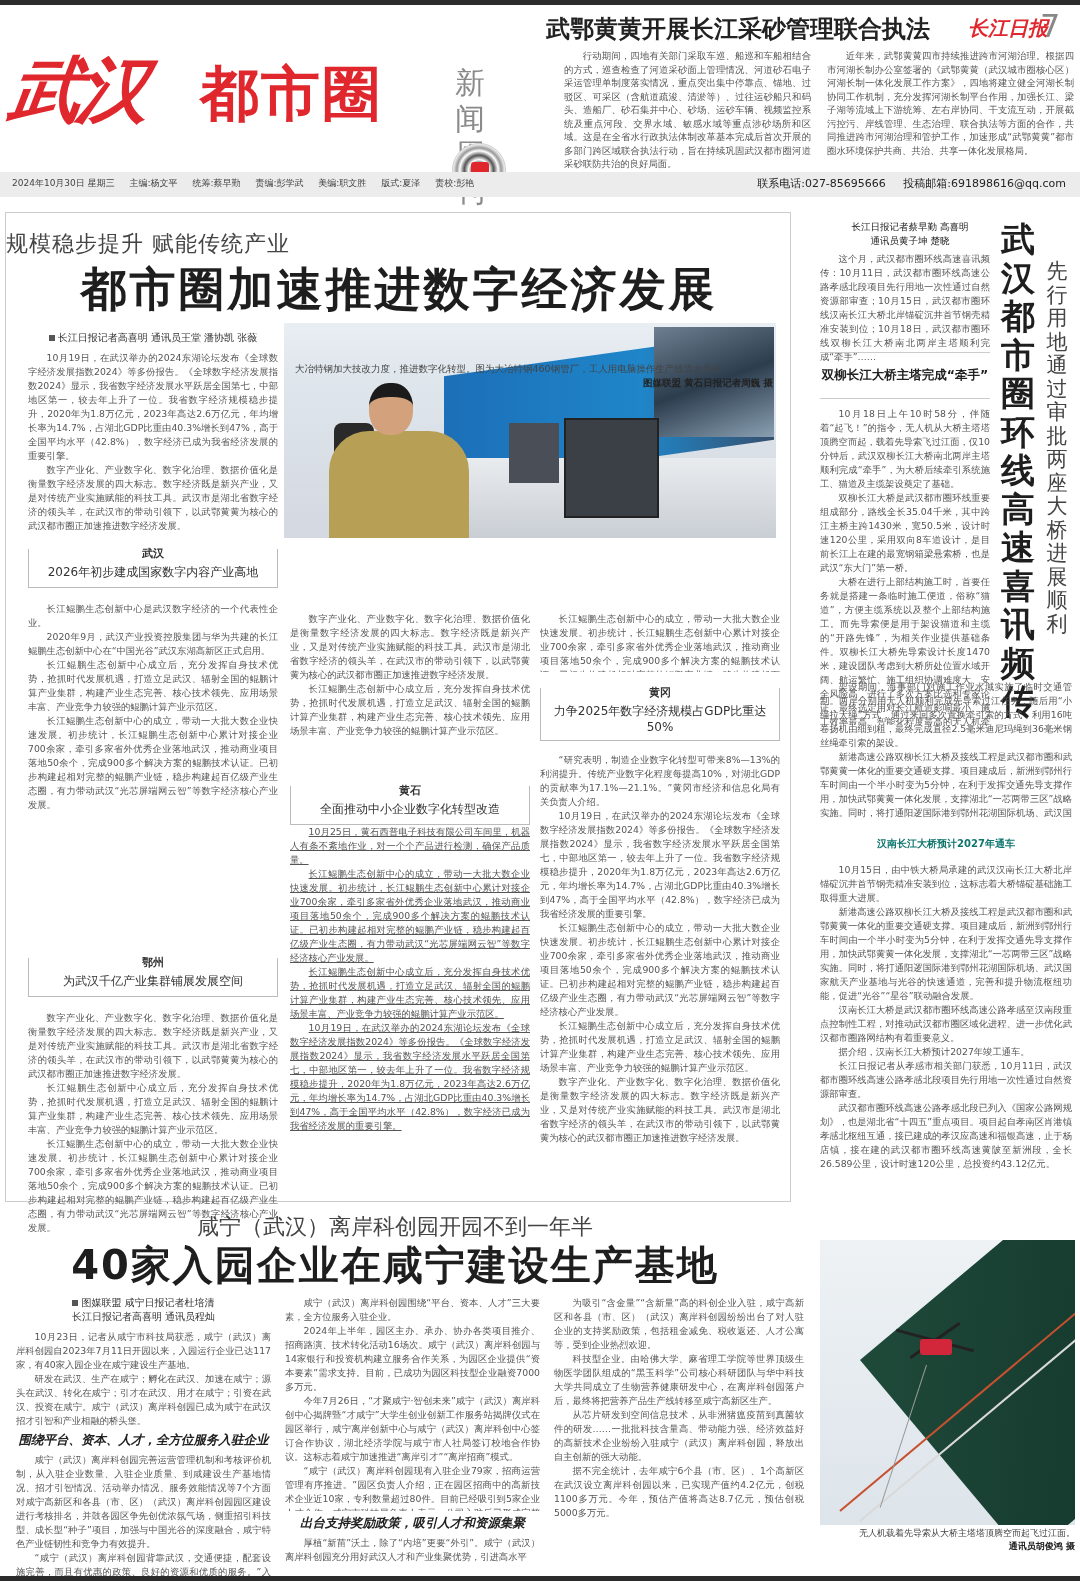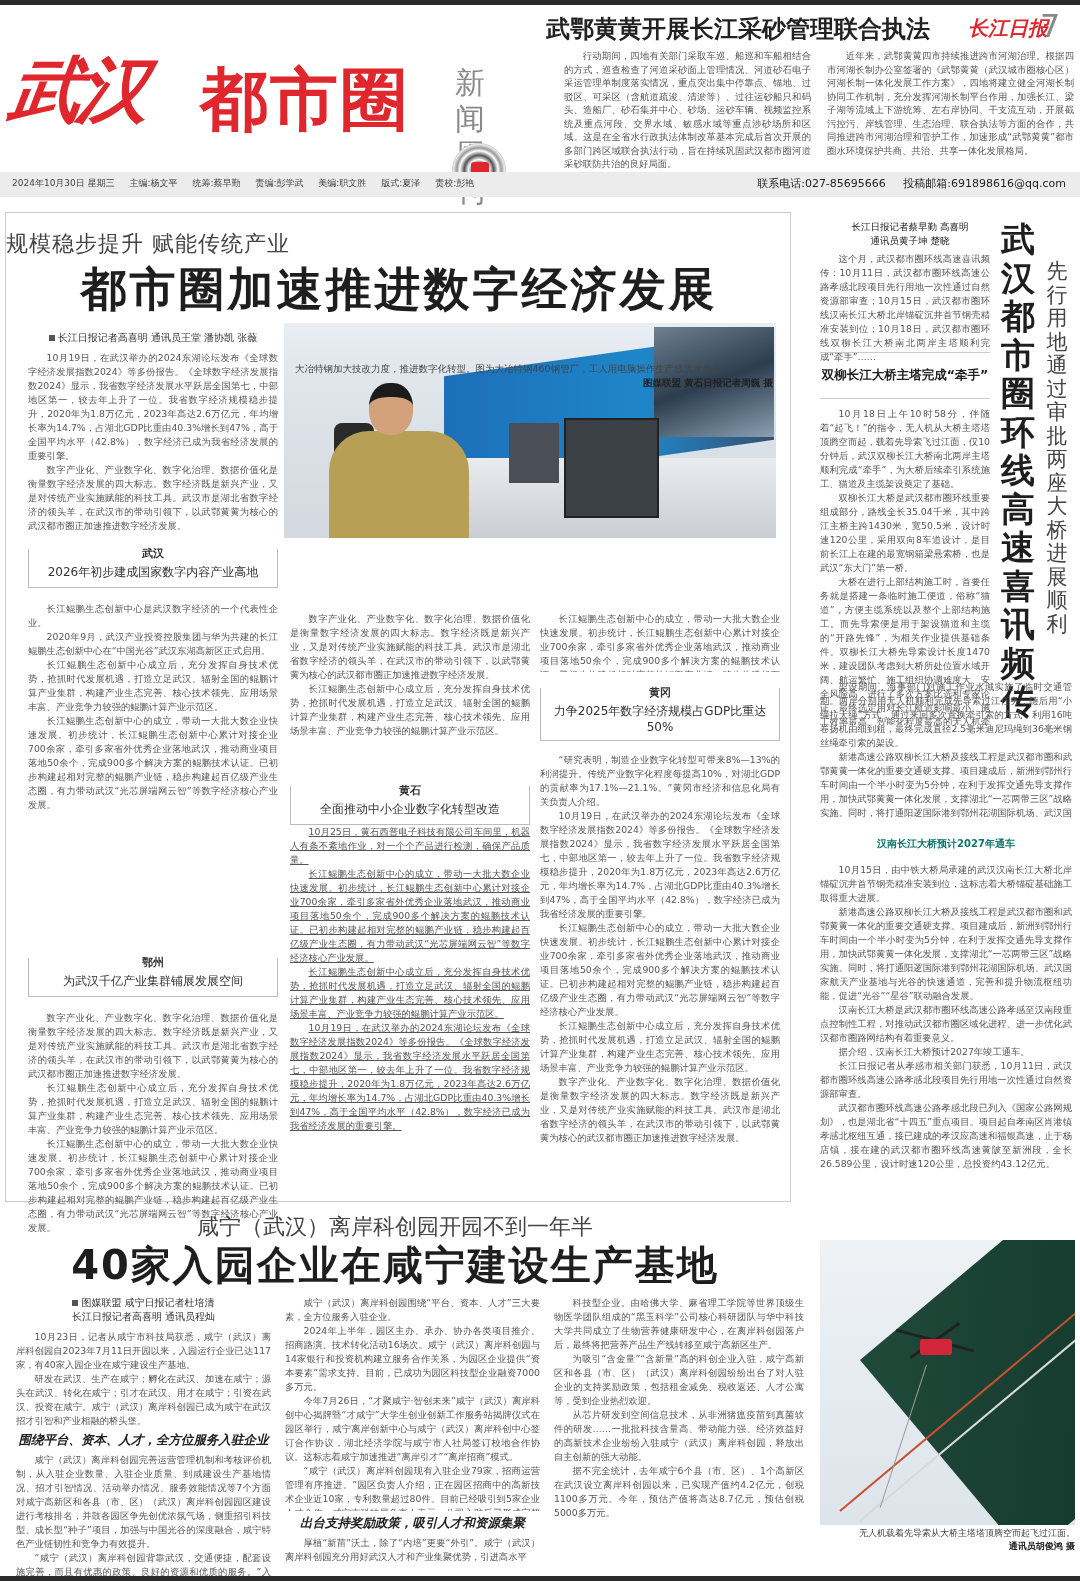--- a/index.html
+++ b/index.html
@@ -4,21 +4,21 @@
 <style>
   * { box-sizing: border-box; margin: 0; padding: 0; }
   html, body { width: 1080px; height: 1581px; background: #ffffff; overflow: hidden; }
   body { font-family: "DejaVu Sans", "Liberation Sans", sans-serif; color: #333; position: relative; }
   .top-bar { position: absolute; left: 0; top: 0; width: 1080px; height: 5px; background: #2b2b2b; }
   .bottom-bar { position: absolute; left: 0; bottom: 0; width: 1080px; height: 5px; background: #2b2b2b; }
 
   
   .masthead { position: absolute; left: 0; top: 5px; width: 540px; height: 195px; }
   .logo-brush { position: absolute; left: 10px; top: 38px; font-family: "DejaVu Serif", serif; font-size: 72px; font-weight: bold; color: #e0272d; font-style: italic; letter-spacing: -4px; transform: skewX(-8deg); }
-  .logo-title { position: absolute; left: 200px; top: 50px; font-family: "DejaVu Serif", serif; font-size: 68px; font-weight: bold; color: #e0272d; letter-spacing: 2px; }
+  .logo-title { position: absolute; left: 200px; top: 50px; font-family: "DejaVu Serif", serif; font-size: 59px; font-weight: bold; color: #e0272d; letter-spacing: 2px; }
   .logo-sub { position: absolute; left: 455px; top: 60px; width: 50px; font-family: "DejaVu Serif", serif; font-size: 30px; color: #8a8a8a; line-height: 36px; }
   .qr { position: absolute; left: 452px; top: 138px; width: 54px; height: 54px; border-radius: 50%; background: radial-gradient(circle, #fff 18%, #777 20%, #fff 28%, #555 40%, #fff 52%, #999 60%, #fff 72%); border: 1px solid #ccc; }
   .qr-center { position: absolute; left: 18px; top: 18px; width: 18px; height: 18px; background: #e0272d; border-radius: 3px; }
   .qr-dot { position: absolute; right: 2px; bottom: 4px; width: 9px; height: 9px; border-radius: 50%; background: #22a14a; }
 
   .info-bar { position: absolute; left: 0; top: 172px; width: 1080px; height: 25px; background: #ececec; }
   .info-left { position: absolute; left: 12px; top: 5px; font-size: 9px; color: #444; white-space: nowrap; }
   .info-left span { margin-right: 12px; }
   .info-right { position: absolute; right: 14px; top: 4px; font-size: 11px; color: #222; white-space: nowrap; }
   .info-right span { margin-left: 14px; }
@@ -286,20 +286,20 @@
     <p>“咸宁（武汉）离岸科创园现有入驻企业79家，招商运营管理有序推进。”园区负责人介绍，正在园区招商中的高新技术企业近10家，专利数量超过80件。目前已经吸引到5家企业人才合作。咸宁市科技局负责人表示，公司入驻后已形成完整的运营团队与商务板块，目前正就入驻投产事项与政府沟通，以期年前达成投产。</p>
   </div>
   <div class="bt-sub">出台支持奖励政策，吸引人才和资源集聚</div>
   <div class="col-text">
     <p>厚植“新苗”沃土，除了“内培”更要“外引”。咸宁（武汉）离岸科创园充分用好武汉人才和产业集聚优势，引进高水平</p>
   </div>
 </div>
 
 <div class="bt-col" style="left:554px;width:250px;">
   <div class="col-text" style="height:278px;overflow:hidden;">
+    <p>为吸引“含金量”“含新量”高的科创企业入驻，咸宁高新区和各县（市、区）（武汉）离岸科创园纷纷出台了对人驻企业的支持奖励政策，包括租金减免、税收返还、人才公寓等，受到企业热烈欢迎。</p>
     <p>科技型企业。由哈佛大学、麻省理工学院等世界顶级生物医学团队组成的“黑玉科学”公司核心科研团队与华中科技大学共同成立了生物营养健康研发中心，在离岸科创园落户后，最终将把营养产品生产线转移至咸宁高新区生产。</p>
-    <p>为吸引“含金量”“含新量”高的科创企业入驻，咸宁高新区和各县（市、区）（武汉）离岸科创园纷纷出台了对人驻企业的支持奖励政策，包括租金减免、税收返还、人才公寓等，受到企业热烈欢迎。</p>
     <p>从芯片研发到空间信息技术，从非洲猪瘟疫苗到真菌软件的研发……一批批科技含量高、带动能力强、经济效益好的高新技术企业纷纷入驻咸宁（武汉）离岸科创园，释放出自主创新的强大动能。</p>
     <p>据不完全统计，去年咸宁6个县（市、区）、1个高新区在武汉设立离岸科创园以来，已实现产值约4.2亿元，创税1100多万元。今年，预估产值将高达8.7亿元，预估创税5000多万元。</p>
   </div>
 </div>
 
 <div class="bottom-bar"></div>
 
 </body></html>

